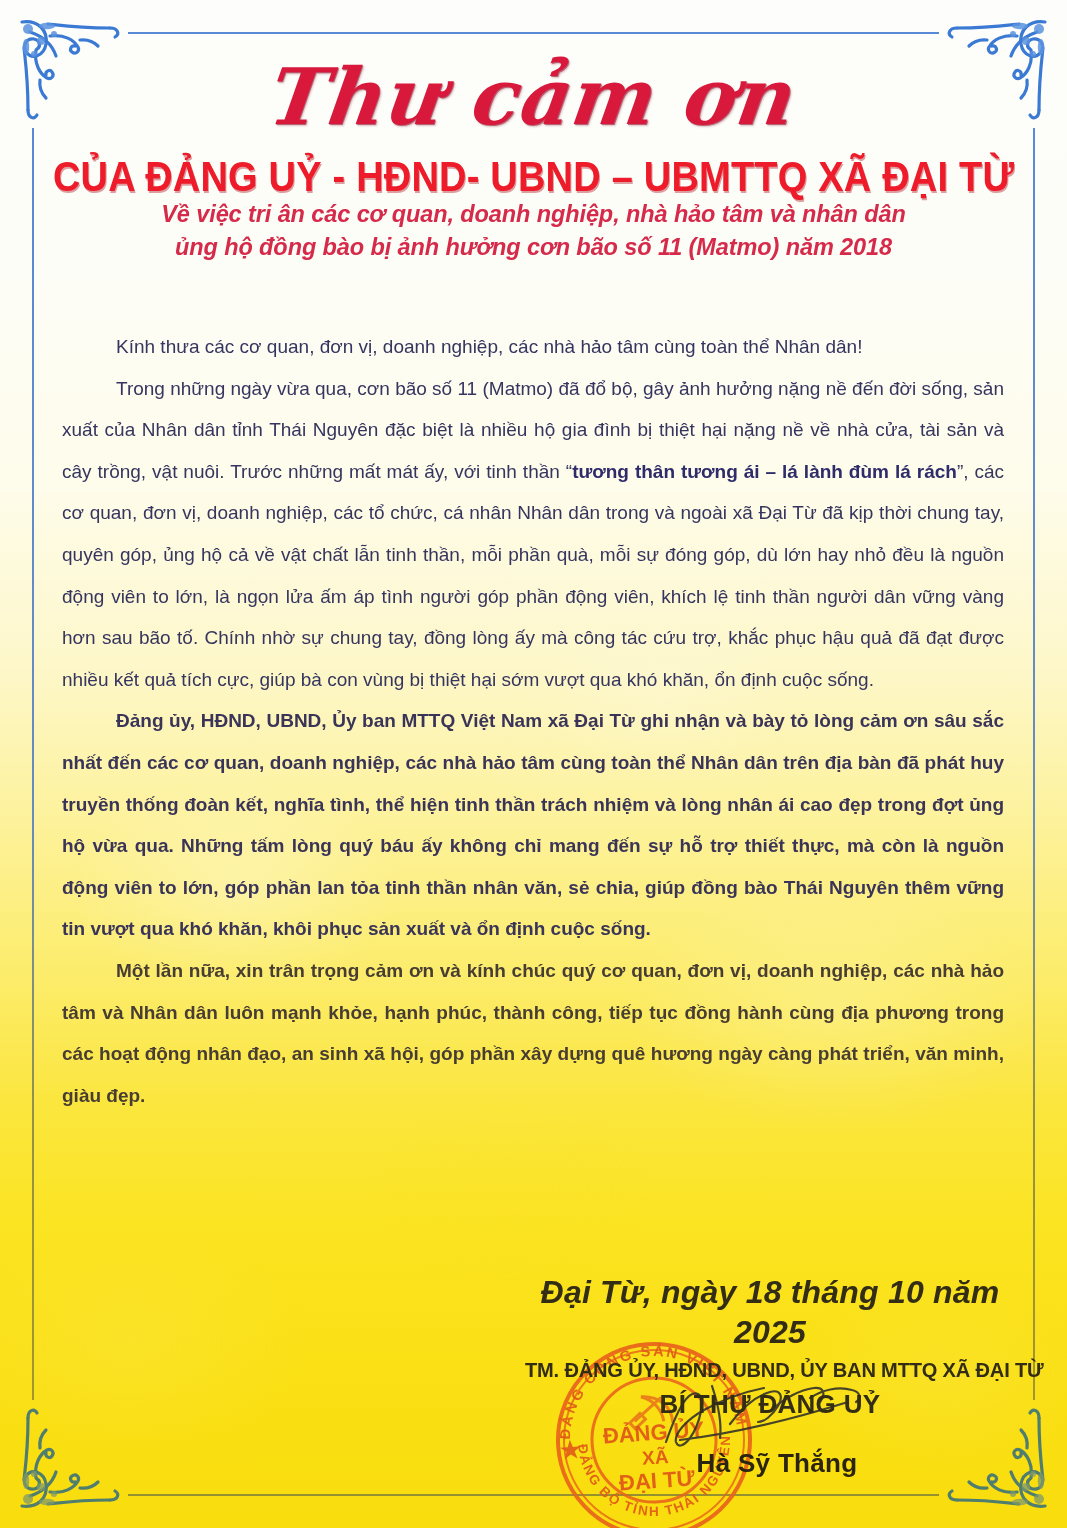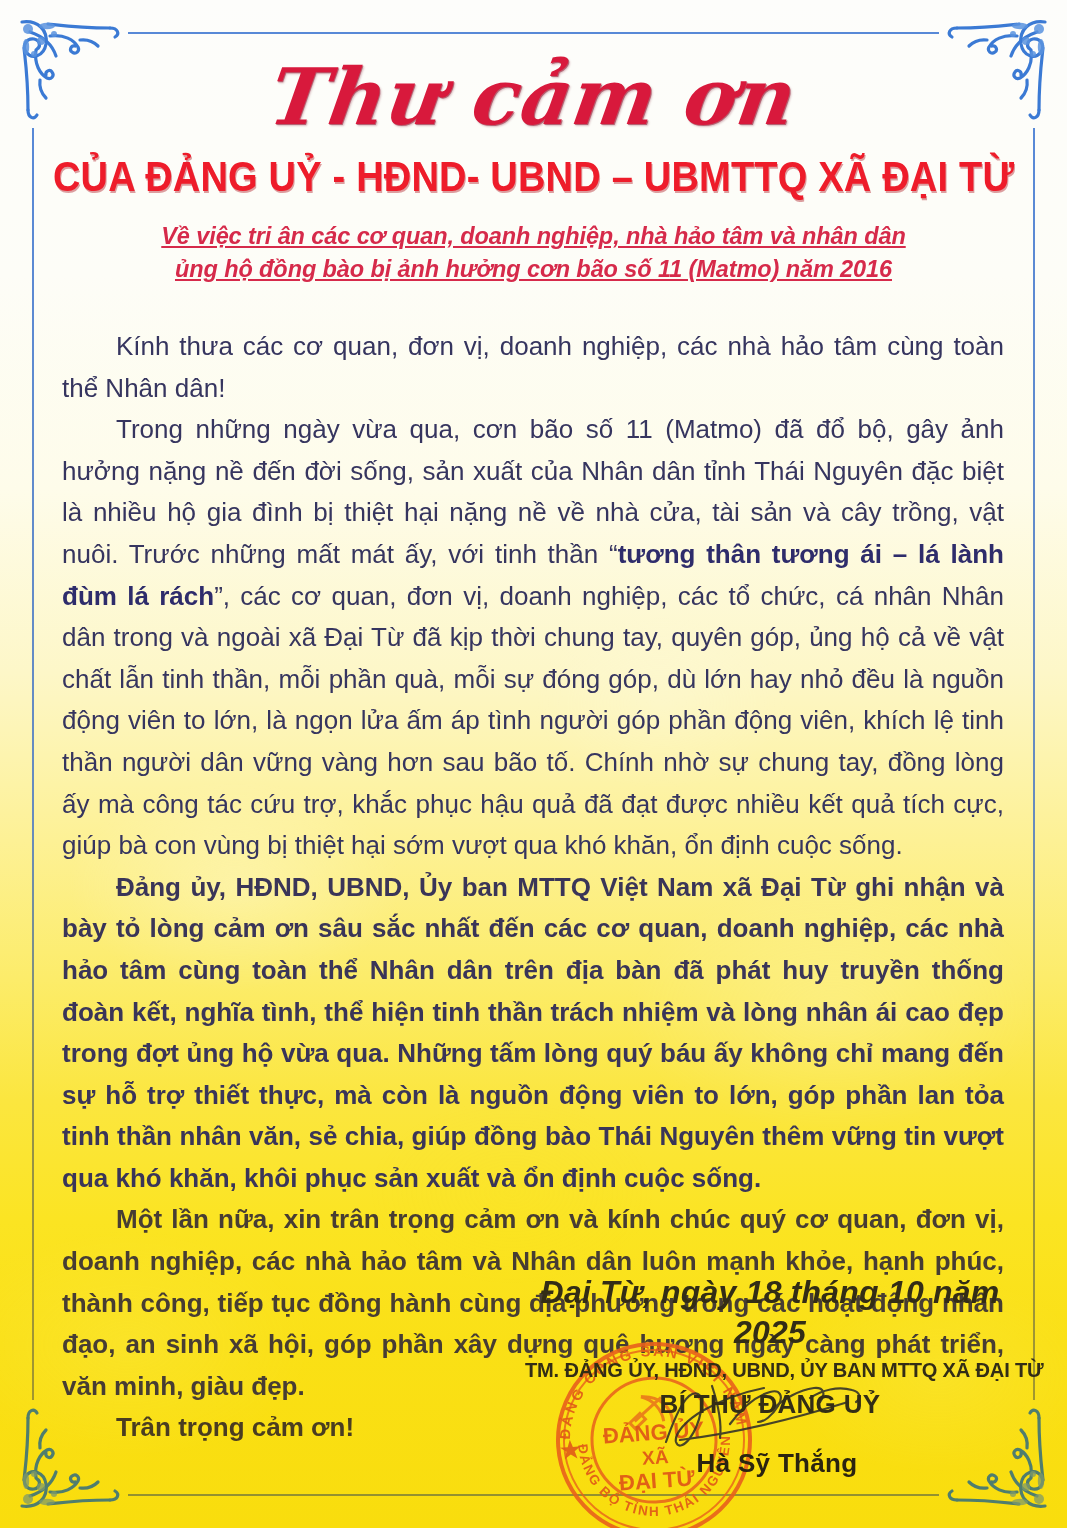--- a/index.html
+++ b/index.html
@@ -104,40 +104,38 @@
     font-size: 38px;
     line-height: 1.05;
     color: #ee1c2a;
     letter-spacing: .2px;
     transform: scaleY(1.12);
     text-shadow: 1px 1px 0 rgba(170,15,25,.40);
     white-space: nowrap;
   }
 
   #subtitle {
-    margin-top: 22px;
     font-family: "Liberation Sans", sans-serif;
     font-style: italic;
     font-weight: 700;
     font-size: 23.5px;
     line-height: 1.42;
     color: #d62a4a;
     letter-spacing: -.1px;
-    text-decoration: underline;
   }
   #subtitle div { white-space: nowrap; }
 
   
   #body-text {
     position: absolute;
     top: 326px;
     left: 62px;
     width: 942px;
     font-family: "Liberation Sans", sans-serif;
-    font-size: 26px;
+    font-size: 19px;
     line-height: 41.6px;
     color: #36355f;
     text-align: justify;
   }
   #body-text p {
     text-indent: 54px;
     margin: 0;
   }
   #body-text p.last-closing {
     text-indent: 54px;
@@ -328,30 +326,29 @@
         <ellipse cx="12" cy="33" rx="3.2" ry="8"></ellipse>
       </g>
     </svg>
   </div>
 
   <div id="header">
     <div id="script-title">Thư cảm ơn</div>
     <div id="org-line">CỦA ĐẢNG UỶ - HĐND- UBND – UBMTTQ XÃ ĐẠI TỪ</div>
     <div id="subtitle">
       <div>Về việc tri ân các cơ quan, doanh nghiệp, nhà hảo tâm và nhân dân</div>
-      <div>ủng hộ đồng bào bị ảnh hưởng cơn bão số 11 (Matmo) năm 2016</div>
+      <div>ủng hộ đồng bào bị ảnh hưởng cơn bão số 11 (Matmo) năm 2018</div>
     </div>
   </div>
 
   <div id="body-text">
     <p>Kính thưa các cơ quan, đơn vị, doanh nghiệp, các nhà hảo tâm cùng toàn thể Nhân dân!</p>
     <p><span>Trong những ngày vừa qua, cơn bão số 11 (Matmo) đã đổ bộ, gây ảnh hưởng nặng nề đến đời sống, sản xuất của Nhân dân tỉnh Thái Nguyên đặc biệt là nhiều hộ gia đình bị thiệt hại nặng nề về nhà cửa, tài sản và cây trồng, vật nuôi. Trước những mất mát ấy, với tinh thần “</span><b>tương thân tương ái – lá lành đùm lá rách</b><span>”, các cơ quan, đơn vị, doanh nghiệp, các tổ chức, cá nhân Nhân dân trong và ngoài xã Đại Từ đã kịp thời chung tay, quyên góp, ủng hộ cả về vật chất lẫn tinh thần, mỗi phần quà, mỗi sự đóng góp, dù lớn hay nhỏ đều là nguồn động viên to lớn, là ngọn lửa ấm áp tình người góp phần động viên, khích lệ tinh thần người dân vững vàng hơn sau bão tố. Chính nhờ sự chung tay, đồng lòng ấy mà công tác cứu trợ, khắc phục hậu quả đã đạt được nhiều kết quả tích cực, giúp bà con vùng bị thiệt hại sớm vượt qua khó khăn, ổn định cuộc sống.</span></p>
     <p>Đảng ủy, HĐND, UBND, Ủy ban MTTQ Việt Nam xã Đại Từ ghi nhận và bày tỏ lòng cảm ơn sâu sắc nhất đến các cơ quan, doanh nghiệp, các nhà hảo tâm cùng toàn thể Nhân dân trên địa bàn đã phát huy truyền thống đoàn kết, nghĩa tình, thể hiện tinh thần trách nhiệm và lòng nhân ái cao đẹp trong đợt ủng hộ vừa qua. Những tấm lòng quý báu ấy không chỉ mang đến sự hỗ trợ thiết thực, mà còn là nguồn động viên to lớn, góp phần lan tỏa tinh thần nhân văn, sẻ chia, giúp đồng bào Thái Nguyên thêm vững tin vượt qua khó khăn, khôi phục sản xuất và ổn định cuộc sống.</p>
     <p>Một lần nữa, xin trân trọng cảm ơn và kính chúc quý cơ quan, đơn vị, doanh nghiệp, các nhà hảo tâm và Nhân dân luôn mạnh khỏe, hạnh phúc, thành công, tiếp tục đồng hành cùng địa phương trong các hoạt động nhân đạo, an sinh xã hội, góp phần xây dựng quê hương ngày càng phát triển, văn minh, giàu đẹp.</p>
-    <p class="last-closing">Trân trọng cảm ơn!</p>
   </div>
 
   <div id="seal">
     <svg viewBox="0 0 212 212" width="212" height="212" aria-hidden="true">
       <defs>
         <path id="sealTopArc" d="M 22 106 A 84 84 0 0 1 190 106"></path>
         <path id="sealBotArc" d="M 30 106 A 76 76 0 0 0 182 106"></path>
       </defs>
       <circle cx="106" cy="106" r="96" fill="none" stroke="#e8601c" stroke-width="4" opacity=".9"></circle>
       <circle cx="106" cy="106" r="90" fill="none" stroke="#e8601c" stroke-width="2" opacity=".8"></circle>

